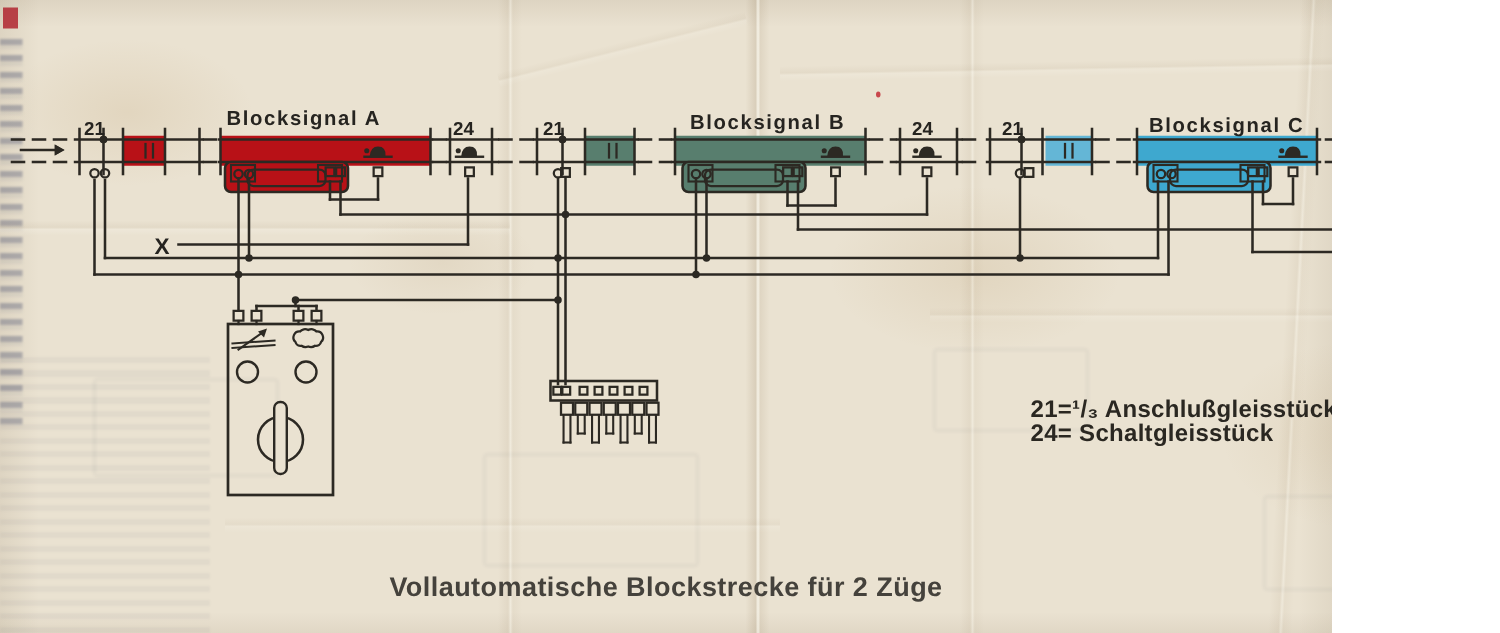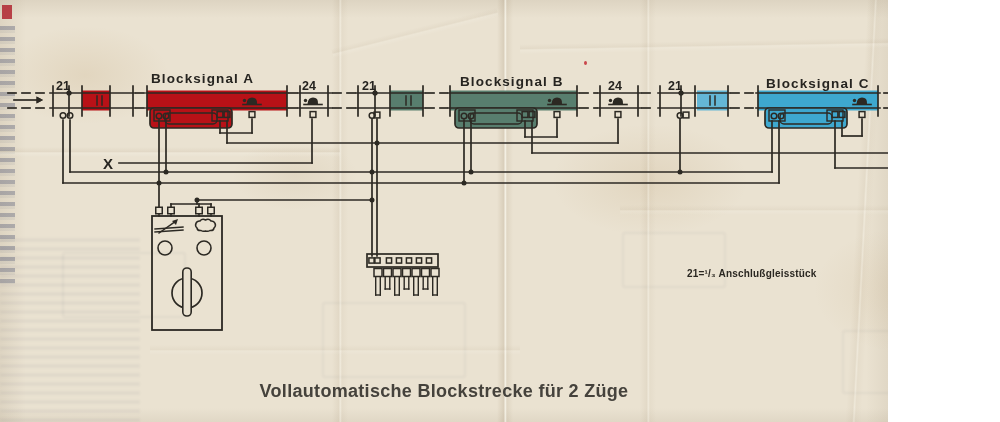--- a/index.html
+++ b/index.html
@@ -26,21 +26,21 @@
     filter:blur(.6px);}
   .ghost-rows{position:absolute;left:0;top:238px;width:140px;height:184px;pointer-events:none;opacity:.55;
     background:repeating-linear-gradient(180deg, rgba(80,80,105,.10) 0 4px, transparent 4px 9px);
     filter:blur(.8px);}
   .ghost-rect{position:absolute;border:2px solid rgba(80,85,100,.18);opacity:.35;border-radius:3px;pointer-events:none;filter:blur(1px);}
   .smudge{position:absolute;border-radius:50%;pointer-events:none;filter:blur(1.5px);}
   .redmark{position:absolute;pointer-events:none;}
   .caption{position:absolute;left:0;right:0;top:381px;text-align:center;
     font-size:18px;font-weight:bold;letter-spacing:.3px;color:#45423c;}
   .legend{position:absolute;left:687px;top:266px;color:#2a2721;
-    font-size:10px;font-weight:bold;letter-spacing:.2px;line-height:16px;white-space:nowrap;}
+    font-size:16px;font-weight:bold;letter-spacing:.2px;line-height:16px;white-space:nowrap;}
   svg text{font-family:"Liberation Sans",sans-serif;font-weight:bold;fill:#262420;}
 </style>
 </head>
 <body>
 
 <div class="page">
   <div class="paper-tone"></div>
 
   <div class="ghost-strip"></div>
   <div class="ghost-rows"></div>
@@ -331,16 +331,17 @@
       <line x1="427.8" y1="277" x2="427.8" y2="289" stroke="#2c2923" stroke-width="1.4" stroke-linecap="square"></line>
       <line x1="423.2" y1="289" x2="427.8" y2="289" stroke="#2c2923" stroke-width="1.4" stroke-linecap="square"></line>
       <rect x="431" y="268.5" width="8" height="8" fill="none" stroke="#2c2923" stroke-width="1.5"></rect>
       <line x1="432.7" y1="277" x2="432.7" y2="295" stroke="#2c2923" stroke-width="1.4" stroke-linecap="square"></line>
       <line x1="437.3" y1="277" x2="437.3" y2="295" stroke="#2c2923" stroke-width="1.4" stroke-linecap="square"></line>
       <line x1="432.7" y1="295" x2="437.3" y2="295" stroke="#2c2923" stroke-width="1.4" stroke-linecap="square"></line>
     </svg>
 
   <div class="legend">
     <div>21=¹/₃ Anschlußgleisstück</div>
+    <div>24= Schaltgleisstück</div>
   </div>
 
   <div class="caption">Vollautomatische Blockstrecke für 2 Züge</div>
 </div>
 
 </body></html>

